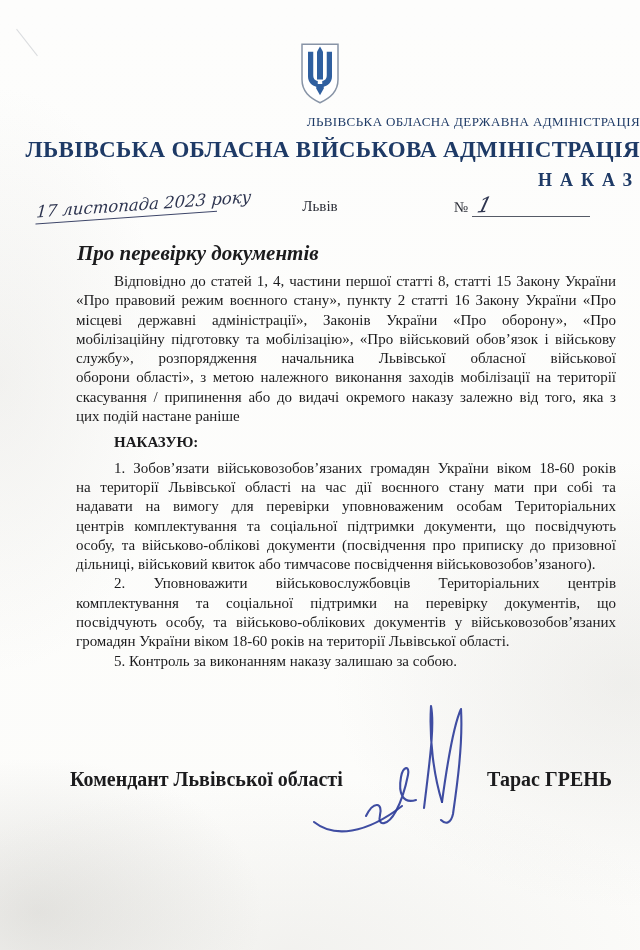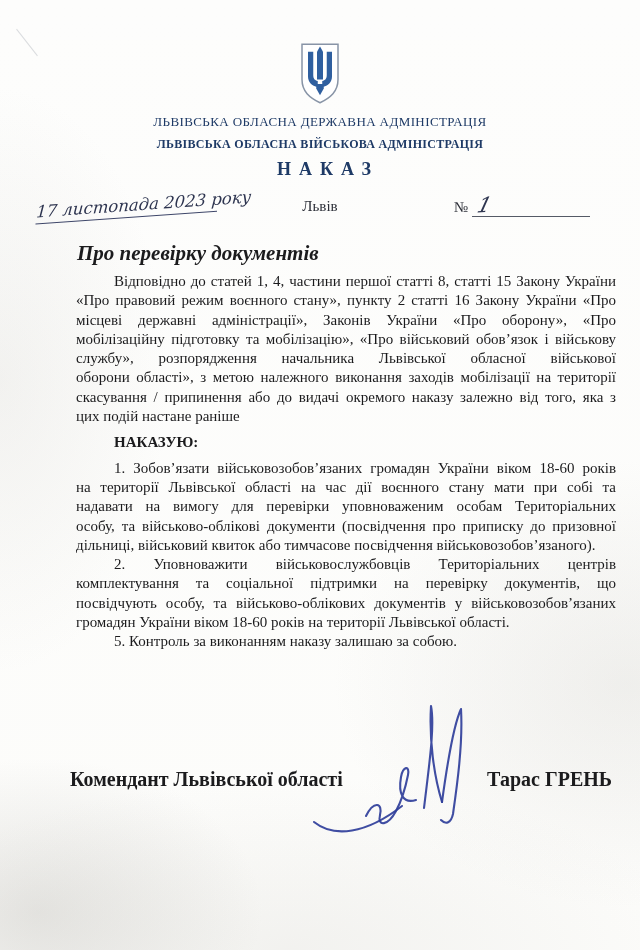--- a/index.html
+++ b/index.html
@@ -22,28 +22,28 @@
       radial-gradient(ellipse 560px 240px at 45% 100%, rgba(196,194,188,.18), transparent 72%),
       radial-gradient(ellipse 240px 420px at 0% 40%, rgba(186,184,178,.16), transparent 70%),
       linear-gradient(#fdfdfc,#fcfcfa);
   }
   
   .artifact{
     position:absolute;left:10px;top:42px;width:34px;height:1px;
     background:#9aa0a8;opacity:.35;transform:rotate(52deg);
   }
   
-  .header{position:absolute;top:0;left:0;right:0;text-align:center;}
+  .header{position:absolute;top:0;left:0;right:0;text-align:right;}
   .emblem{display:block;margin:42px auto 9px;width:48px;height:63px;}
   .org-parent{
     font-size:13px;letter-spacing:.4px;color:var(--navy);
     margin-bottom:7px;
   }
   .org-main{
-    font-size:12px;font-weight:bold;letter-spacing:.3px;color:var(--navy);
+    font-size:23px;font-weight:bold;letter-spacing:.3px;color:var(--navy);
     margin-bottom:7px;
   }
   .doc-type{
     font-size:18px;font-weight:bold;color:var(--navy);
     letter-spacing:8px;padding-left:16px;
   }
   
   .daterow{position:absolute;top:190px;left:0;right:0;height:48px;}
   .hand{
     font-family:"DejaVu Serif","Liberation Serif",serif;
@@ -136,20 +136,21 @@
         <div class="line">службу», розпорядження начальника Львівської обласної військової</div>
         <div class="line">оборони області», з метою належного виконання заходів мобілізації на території</div>
         <div class="line">скасування / припинення або до видачі окремого наказу залежно від того, яка з</div>
         <div class="line last">цих подій настане раніше</div>
       </div>
     <div class="order-heading">НАКАЗУЮ:</div>
     <div class="para item1">
         <div class="line first">1. Зобов’язати військовозобов’язаних громадян України віком 18-60 років</div>
         <div class="line">на території Львівської області на час дії воєнного стану мати при собі та</div>
         <div class="line">надавати на вимогу для перевірки уповноваженим особам Територіальних</div>
+        <div class="line">центрів комплектування та соціальної підтримки документи, що посвідчують</div>
         <div class="line">особу, та військово-облікові документи (посвідчення про приписку до призовної</div>
         <div class="line last">дільниці, військовий квиток або тимчасове посвідчення військовозобов’язаного).</div>
       </div>
     <div class="para item2">
         <div class="line first">2. Уповноважити військовослужбовців Територіальних центрів</div>
         <div class="line">комплектування та соціальної підтримки на перевірку документів, що</div>
         <div class="line">посвідчують особу, та військово-облікових документів у військовозобов’язаних</div>
         <div class="line last">громадян України віком 18-60 років на території Львівської області.</div>
       </div>
     <div class="para item3">

